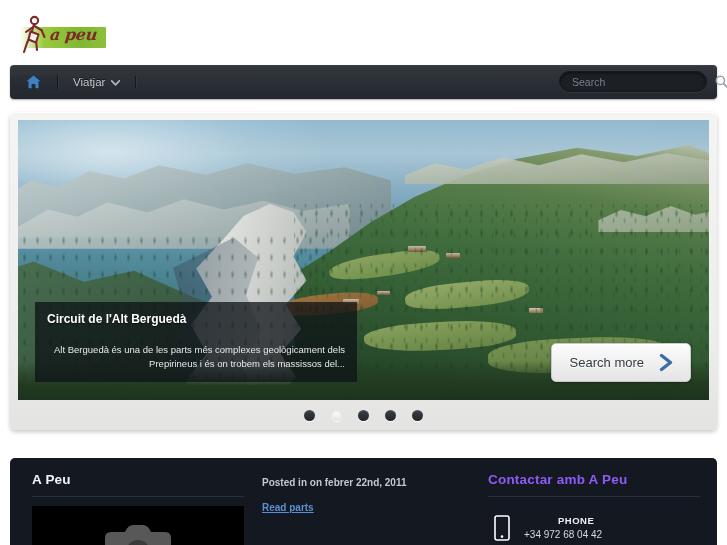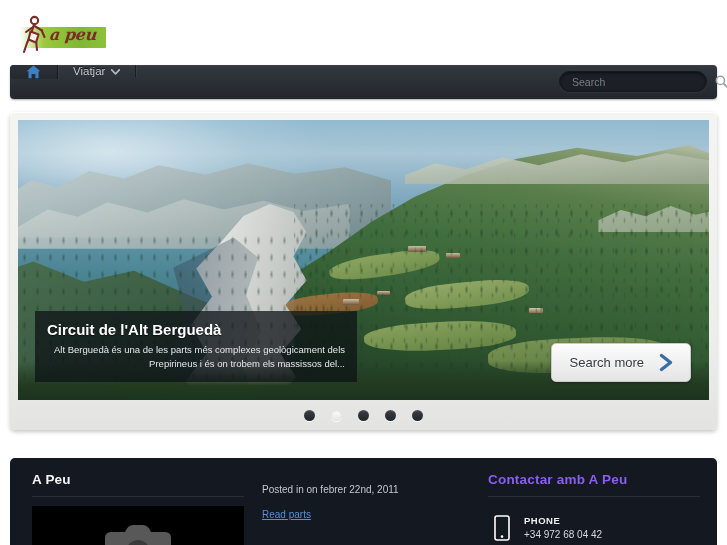--- a/index.html
+++ b/index.html
@@ -56,21 +56,21 @@
 
   
   #navbar {
     position: absolute;
     left: 10px; top: 65px;
     width: 707px; height: 34px;
     background: linear-gradient(to bottom, #33383f 0%, #2b2f36 48%, #23272d 100%);
     border-radius: 4px;
     box-shadow: 0 1px 2px rgba(0,0,0,0.35), inset 0 1px 0 rgba(255,255,255,0.05);
     display: flex;
-    align-items: flex-start;
+    align-items: center;
   }
 
   .nav-item {
     position: relative;
     display: flex;
     align-items: center;
     justify-content: center;
     gap: 6px;
     padding: 0 15px;
     font-size: 11.5px;
@@ -273,23 +273,23 @@
   
   #caption {
     position: absolute;
     left: 17px; bottom: 18px;
     width: 322px;
     background: rgba(14,18,22,0.74);
     padding: 10px 12px 11px 12px;
     color: #ffffff;
   }
   #caption-title {
-    font-size: 15px;
+    font-size: 12px;
     font-weight: bold;
-    margin-bottom: 5px;
+    margin-bottom: 17px;
     text-shadow: 0 1px 1px rgba(0,0,0,0.6);
   }
   #caption-text {
     font-size: 9.5px;
     line-height: 1.5;
     color: #e6e8ea;
     text-align: right;
   }
 
   
@@ -365,22 +365,23 @@
     margin-top: 9px;
     width: 212px; height: 60px;
     background: #000000;
     position: relative;
     overflow: hidden;
   }
   #thumb svg { position: absolute; left: 50%; top: 14px; transform: translateX(-50%); }
 
   #col-meta {
     position: absolute;
-    left: 252px; top: 26px;
+    left: 252px; top: 19px;
     width: 200px;
+    font-weight: bold;
   }
   #post-date {
     font-size: 10px;
     color: #c3c8d0;
   }
   #read-more {
     display: inline-block;
     margin-top: 14px;
     font-size: 10px;
     color: #5b8fd4;
@@ -409,20 +410,21 @@
     display: flex;
     align-items: flex-start;
     gap: 14px;
     padding-left: 6px;
   }
   #phone-label {
     font-size: 9.5px;
     font-weight: bold;
     color: #eef0f3;
     letter-spacing: .5px;
+    margin-left: 34px;
   }
   #phone-value {
     margin-top: 3px;
     font-size: 10px;
     color: #d4d8de;
   }
 </style>
 </head>
 <body>
 

